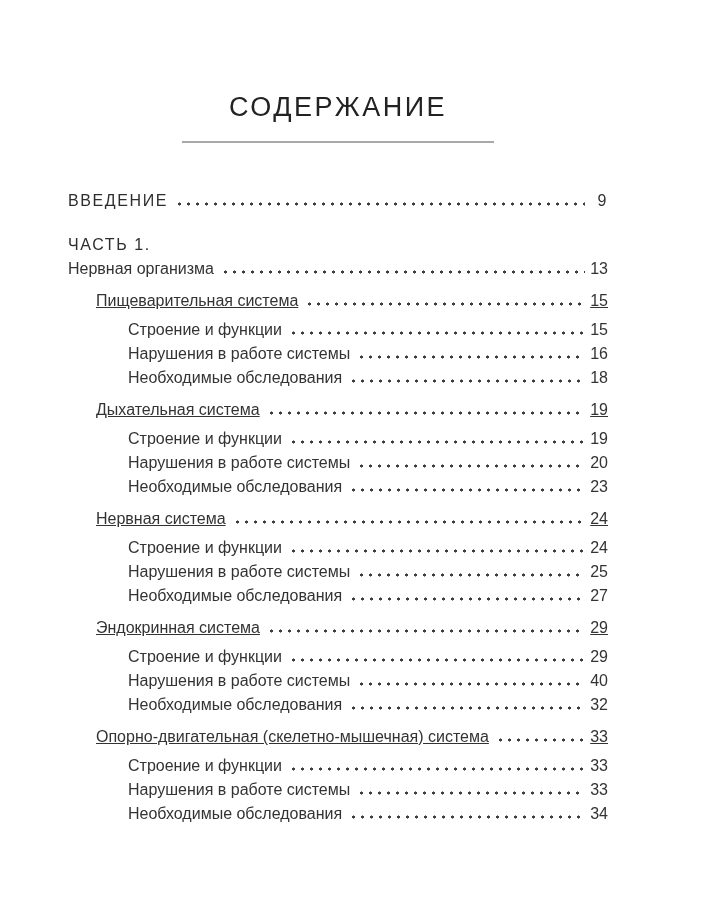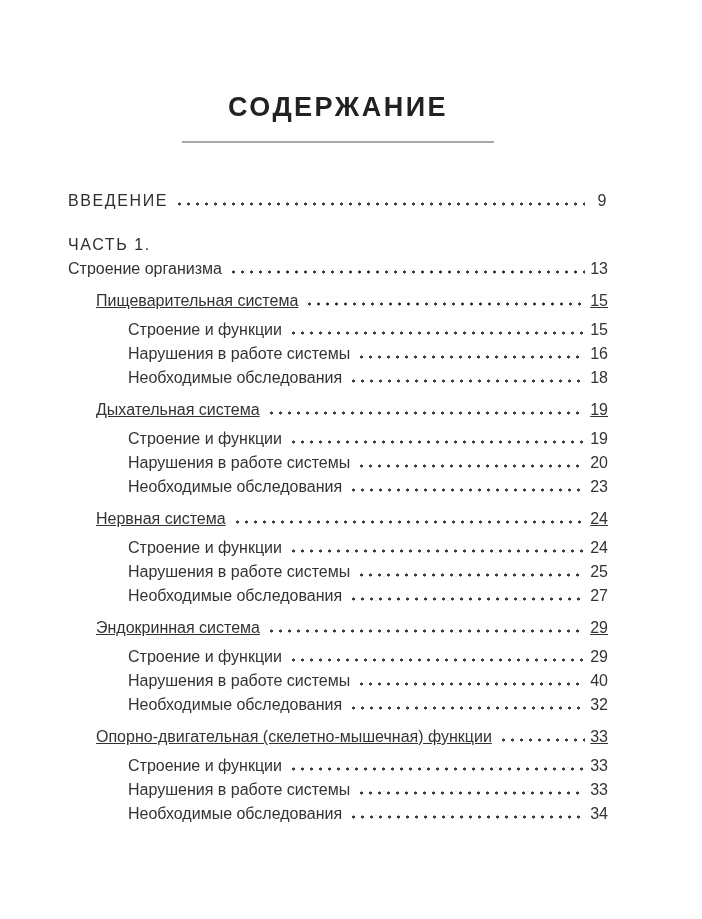--- a/index.html
+++ b/index.html
@@ -18,21 +18,21 @@
     width: 702px;
     height: 919px;
     position: relative;
     padding: 0 94px 0 68px;
   }
 
   .doc-title {
     margin-top: 92px;
     text-align: center;
     font-size: 27px;
-    font-weight: 700;
+    font-weight: 400;
     letter-spacing: 2.5px;
     color: #222222;
   }
 
   .title-rule {
     width: 312px;
     height: 2px;
     background: #a9a9a9;
     margin: 18px auto 0 auto;
   }
@@ -94,21 +94,21 @@
   <div class="toc" id="toc-entries">
       <div class="toc-row level-0 caps">
         <span class="toc-label">ВВЕДЕНИЕ</span>
         <span class="leader"></span>
         <span class="toc-page">9</span>
       </div>
       <div class="toc-row level-0 caps gap-lg no-page">
         <span class="toc-label">ЧАСТЬ 1.</span>
       </div>
       <div class="toc-row level-0">
-        <span class="toc-label">Строение организма</span>
+        <span class="toc-label">Нервная организма</span>
         <span class="leader"></span>
         <span class="toc-page">13</span>
       </div>
       <div class="toc-row level-1 gap-md">
         <span class="toc-label">Пищеварительная система</span>
         <span class="leader"></span>
         <span class="toc-page">15</span>
       </div>
       <div class="toc-row level-2 gap-sm">
         <span class="toc-label">Строение и функции</span>
@@ -179,21 +179,21 @@
         <span class="toc-label">Нарушения в работе системы</span>
         <span class="leader"></span>
         <span class="toc-page">40</span>
       </div>
       <div class="toc-row level-2">
         <span class="toc-label">Необходимые обследования</span>
         <span class="leader"></span>
         <span class="toc-page">32</span>
       </div>
       <div class="toc-row level-1 gap-md">
-        <span class="toc-label">Опорно-двигательная (скелетно-мышечная) функции</span>
+        <span class="toc-label">Опорно-двигательная (скелетно-мышечная) система</span>
         <span class="leader"></span>
         <span class="toc-page">33</span>
       </div>
       <div class="toc-row level-2 gap-sm">
         <span class="toc-label">Строение и функции</span>
         <span class="leader"></span>
         <span class="toc-page">33</span>
       </div>
       <div class="toc-row level-2">
         <span class="toc-label">Нарушения в работе системы</span>

